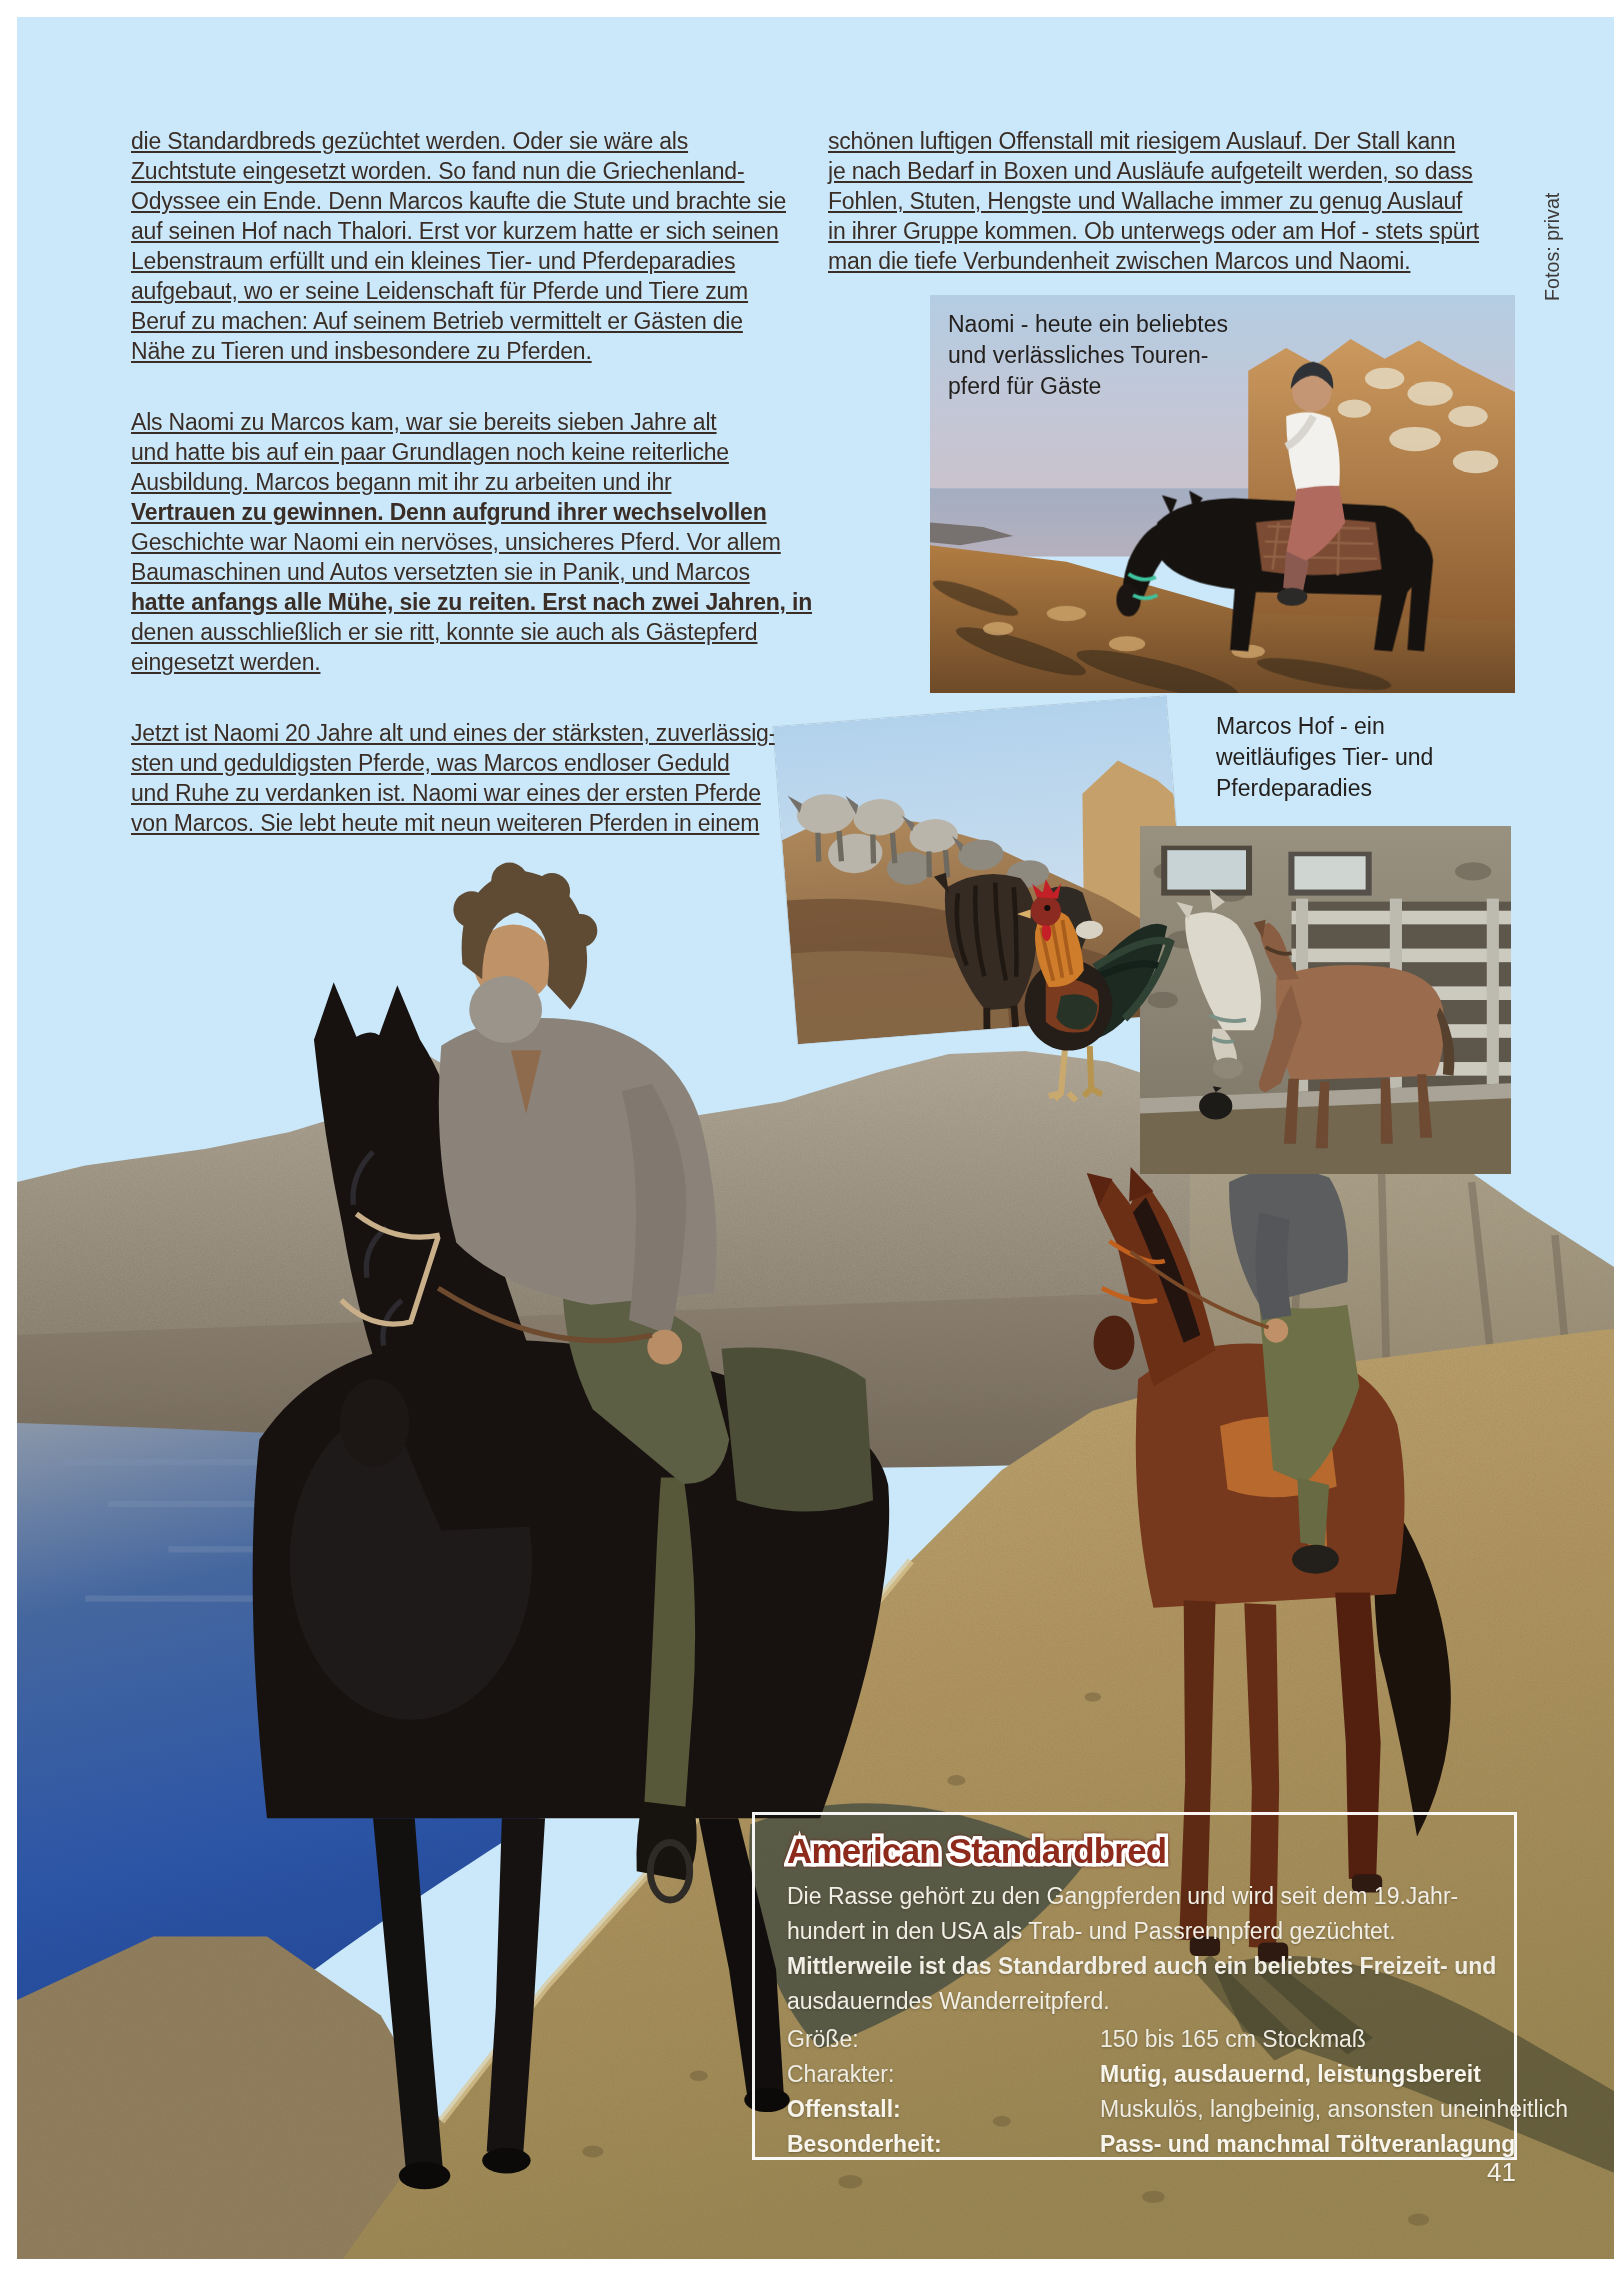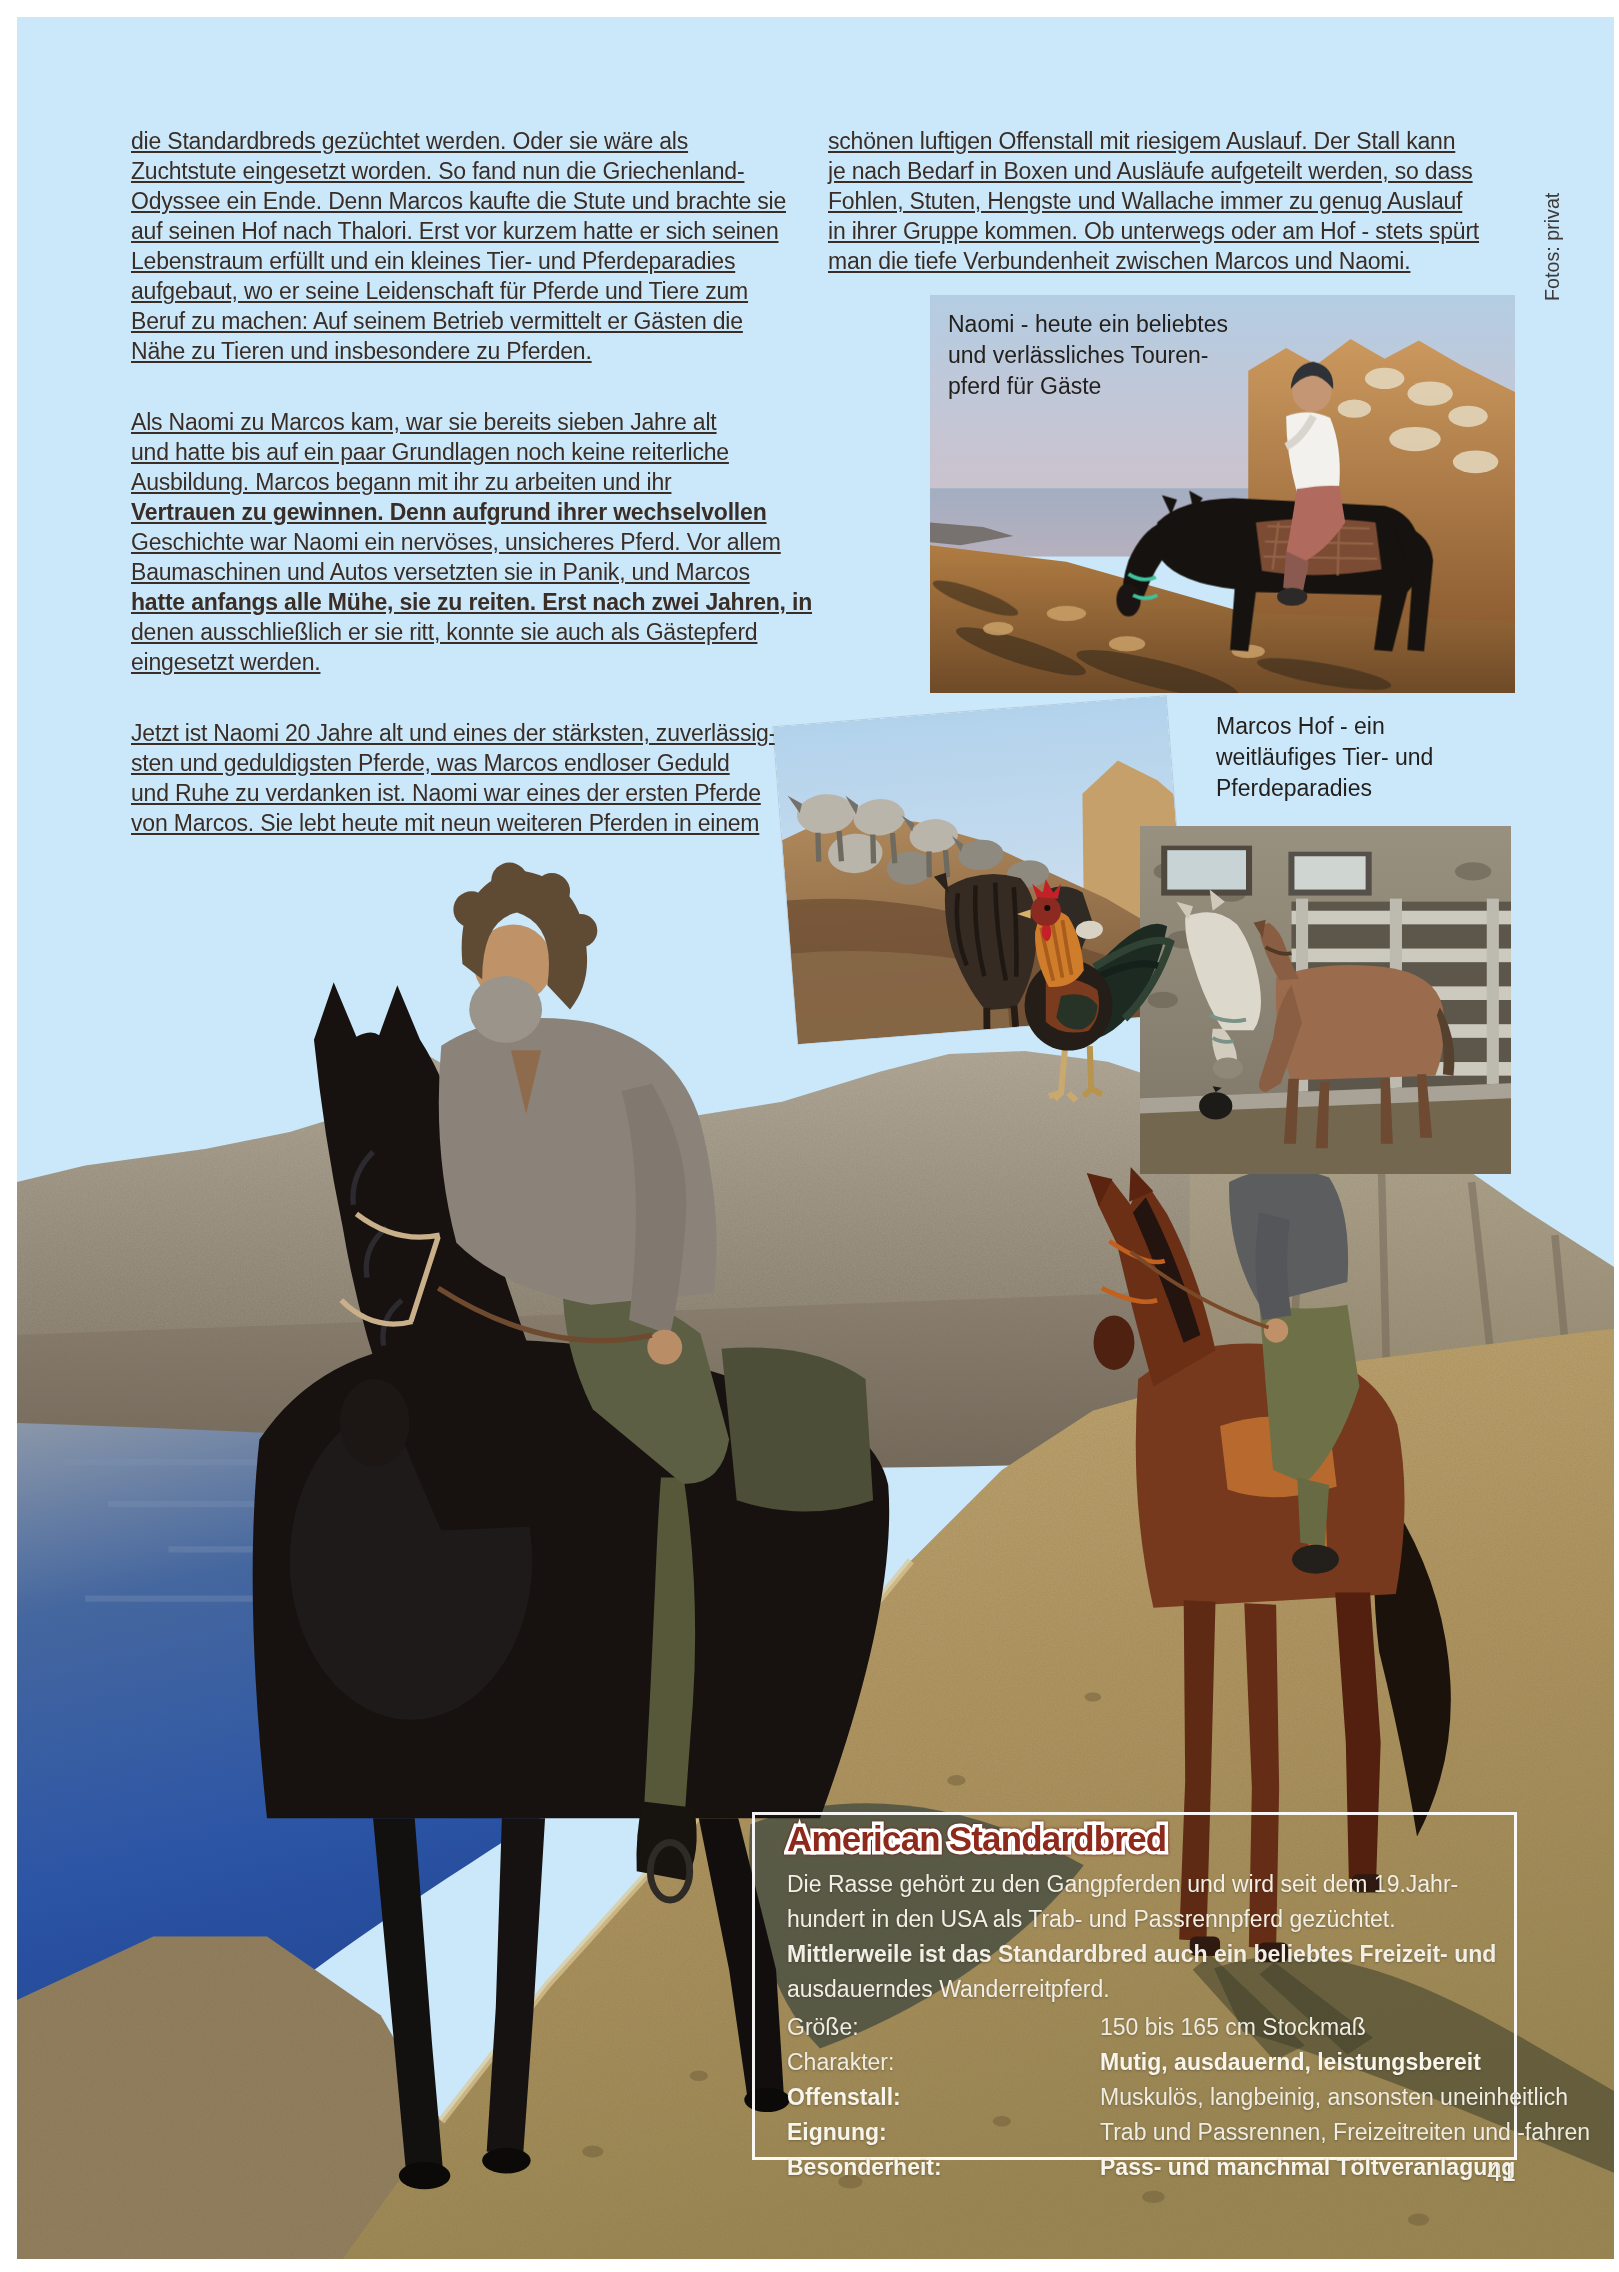--- a/index.html
+++ b/index.html
@@ -40,21 +40,21 @@
   .caption-marcos{left:1216px;top:711px;}
   
   .scene{position:absolute;left:16.7px;top:758px;width:1597px;height:1501px;z-index:2;}
   .photo-naomi{z-index:4;}
   .photo-goats{z-index:4;}
   .photo-stable{z-index:5;}
   
   .infobox{
     position:absolute;left:752px;top:1812px;width:765px;height:348px;
     border:3px solid rgba(255,255,255,.95);box-sizing:border-box;
-    z-index:8;padding:0 23px 0 32px;
+    z-index:8;padding:12px 23px 0 32px;
   }
   .ib-title-svg{display:block;margin-left:-3px;filter:drop-shadow(0 0 1.5px rgba(110,26,14,.9));}
   .ib-title-svg text{
     font-family:"Liberation Sans",sans-serif;font-weight:700;font-size:46px;
     fill:#8e2a1c;stroke:#ffffff;stroke-width:9px;paint-order:stroke;letter-spacing:-1px;
   }
   .ib-intro{
     font-size:23px;line-height:35px;color:#f2efe6;white-space:nowrap;margin-top:4.5px;
     text-shadow:0 0.8px 2.3px rgba(40,35,20,.35);
   }
@@ -453,24 +453,20 @@
     </div>
     <div class="ib-row">
       <span>Charakter:</span>
       <span class="b">Mutig, ausdauernd, leistungsbereit</span>
     </div>
     <div class="ib-row">
       <span class="b">Offenstall:</span>
       <span>Muskulös, langbeinig, ansonsten uneinheitlich</span>
     </div>
     <div class="ib-row">
-      <span class="b">Eignung:</span>
-      <span>Trab und Passrennen, Freizeitreiten und -fahren</span>
-    </div>
-    <div class="ib-row">
       <span class="b">Besonderheit:</span>
       <span class="b">Pass- und manchmal Töltveranlagung</span>
     </div>
   </div>
 </div>
 
 <div class="page-num">41</div>
 
 
 </body></html>

